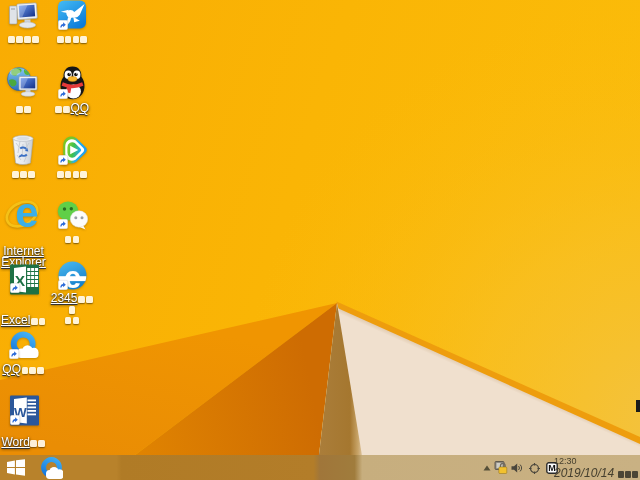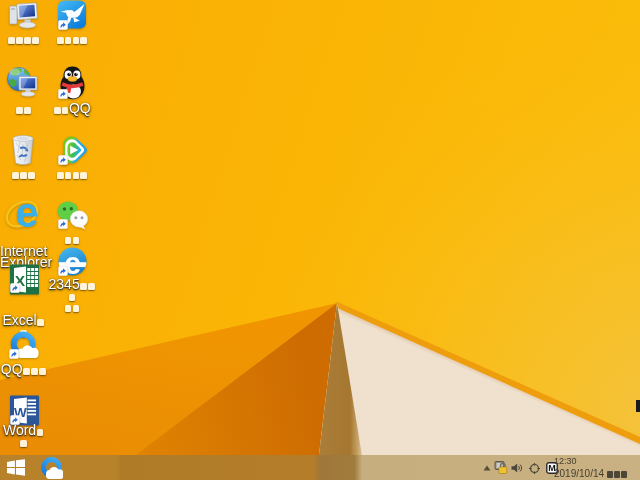--- a/index.html
+++ b/index.html
@@ -1,20 +1,20 @@
 <!DOCTYPE html>
 <html><head><meta charset="utf-8">
 <style>
 html,body{margin:0;padding:0;width:640px;height:480px;overflow:hidden;
 font-family:"Liberation Sans",sans-serif;}
 #scene{position:relative;width:640px;height:480px;background:#faae04;}
 #wall{position:absolute;left:0;top:0;}
 .ic{position:absolute;text-align:center;color:#fff;font-size:9px;line-height:10px;}
-.lbl{position:absolute;width:100%;text-align:center;color:#fff;font-size:14px;
-line-height:10.5px;text-shadow:0 1px 1px #333,0 1px 3px rgba(0,0,0,.95);letter-spacing:0px;}
+.lbl{position:absolute;width:100%;text-align:center;color:#fff;font-size:12px;
+line-height:10.5px;text-shadow:0 1px 1px #333,0 1px 3px rgba(0,0,0,.95);letter-spacing:0px;text-decoration:underline;}
 .cj{display:inline-block;width:6.7px;height:7.4px;background:rgba(255,253,247,.88);
 border-radius:1.5px;box-shadow:0 1px 1.5px rgba(40,30,10,.6);margin:0 .6px;vertical-align:-1px;}
 .ic svg{filter:drop-shadow(0 1px 1px rgba(70,45,0,0.3));}
 .cjd{display:inline-block;width:6.2px;height:6.8px;background:#4c4636;border-radius:1px;
 margin:0 .4px;vertical-align:-1px;}
 #bar{position:absolute;left:0;top:455px;width:640px;height:25px;
 background:linear-gradient(90deg,#b8822b 0%,#b8822b 18.2%,#b07b26 19%,#b37d29 49%,#a0763a 50%,#a07c3c 55.4%,#c7ae7e 56.6%,#c9b183 100%);}
 #clock{position:absolute;top:456.5px;left:554px;width:80px;
 color:#46402f;font-size:9px;line-height:9px;}
 </style></head>
@@ -256,21 +256,21 @@
   <polygon points="4,4 16,2.5 16,28.5 4,27 " fill="#fff"></polygon>
   <text x="10" y="21.5" font-size="15.5" font-weight="bold" fill="#1e7145" text-anchor="middle" font-family="Liberation Sans,sans-serif">X</text>
  </svg>
  <svg width="10" height="10" viewBox="0 0 10 10" style="position:absolute;left:9.5px;top:21px;">
   <rect x="0.3" y="0.3" width="9.4" height="9.4" rx="1.6" fill="#fff" stroke="#d8dade" stroke-width="0.4"></rect>
   <path d="M2.3,7.6 Q2.4,4.4 5.1,4 L5.1,2.3 L7.8,4.8 L5.1,7.3 L5.1,5.7 Q3.7,5.9 3.4,7.6 Z" fill="#2d6bd8"></path>
  </svg>
  <div class="lbl" style="top:53px;">Excel<span class="cj"></span><span class="cj"></span></div>
 </div>
 
-<div class="ic" style="left:48px;top:244px;width:48px;height:66px;">
+<div class="ic" style="left:48px;top:258px;width:48px;height:66px;">
  <svg width="29" height="29" viewBox="0 0 29 29" style="position:absolute;left:9.5px;top:3px;">
   <defs>
           <linearGradient id="bg2345" x1="0" y1="0" x2="0.4" y2="1">
    <stop offset="0" stop-color="#4cbaf0"></stop>
             <stop offset="1" stop-color="#1580cc"></stop>
           </linearGradient>
    <clipPath id="c2345">
             <circle cx="14.5" cy="14.5" r="14"></circle>
           </clipPath>
         </defs>
@@ -318,21 +318,21 @@
    <rect x="17.5" y="15" width="8.5" height="1.8"></rect>
    <rect x="17.5" y="18.5" width="8.5" height="1.8"></rect>
   </g>
   <polygon points="4,4 16.8,2.5 16.8,28.5 4,27 " fill="#fff"></polygon>
   <text x="10.4" y="21.5" font-size="13.5" font-weight="bold" fill="#2b579a" text-anchor="middle" font-family="Liberation Sans,sans-serif">W</text>
  </svg>
  <svg width="10" height="10" viewBox="0 0 10 10" style="position:absolute;left:9.5px;top:21.5px;">
   <rect x="0.3" y="0.3" width="9.4" height="9.4" rx="1.6" fill="#fff" stroke="#d8dade" stroke-width="0.4"></rect>
   <path d="M2.3,7.6 Q2.4,4.4 5.1,4 L5.1,2.3 L7.8,4.8 L5.1,7.3 L5.1,5.7 Q3.7,5.9 3.4,7.6 Z" fill="#2d6bd8"></path>
  </svg>
- <div class="lbl" style="top:32px;">Word<span class="cj"></span><span class="cj"></span></div>
+ <div class="lbl" style="top:44px;">Word<span class="cj"></span><span class="cj"></span></div>
 </div>
 
 <div id="bar"></div>
 
 <svg width="18" height="17" viewBox="0 0 18 17" style="position:absolute;left:7px;top:459px;">
  <g fill="#fff">
   <path d="M0,3 L7.9,1.5 L7.9,7.9 L0,7.9 Z"></path>
   <path d="M9,1.3 L18,0.2 L18,7.9 L9,7.9 Z"></path>
   <path d="M0,9 L7.9,9 L7.9,15.4 L0,13.9 Z"></path>
   <path d="M9,9 L18,9 L18,16.7 L9,15.6 Z"></path>
@@ -369,14 +369,14 @@
 <svg width="11" height="11" viewBox="0 0 11 11" style="position:absolute;left:529px;top:462.5px;">
  <circle cx="5.5" cy="5.5" r="4" stroke="#4a463c" stroke-width="1.2" fill="none"></circle>
  <path d="M5.5,0 V2.5 M5.5,8.5 V11 M0,5.5 H2.5 M8.5,5.5 H11" stroke="#4a463c" stroke-width="1.2"></path>
 </svg>
 <svg width="12" height="12" viewBox="0 0 12 12" style="position:absolute;left:545.5px;top:461.5px;">
  <rect x="0.8" y="0.8" width="10.4" height="10.4" rx="2" fill="#fdfdfd" stroke="#2a2a2a" stroke-width="1.4"></rect>
  <text x="6" y="9.3" font-size="9" font-weight="bold" fill="#111" text-anchor="middle" font-family="Liberation Sans,sans-serif">M</text>
 </svg>
 <div id="clock">
  <div style="height:10px;">12:30</div>
- <div style="margin-top:2.5px;white-space:nowrap;font-size:10px;">2019/10/14 <span class="cjd"></span><span class="cjd"></span><span class="cjd"></span></div>
+ <div style="margin-top:2.5px;white-space:nowrap;font-size:12px;font-style:italic;">2019/10/14 <span class="cjd"></span><span class="cjd"></span><span class="cjd"></span></div>
 </div>
 </div>
 </body></html>

